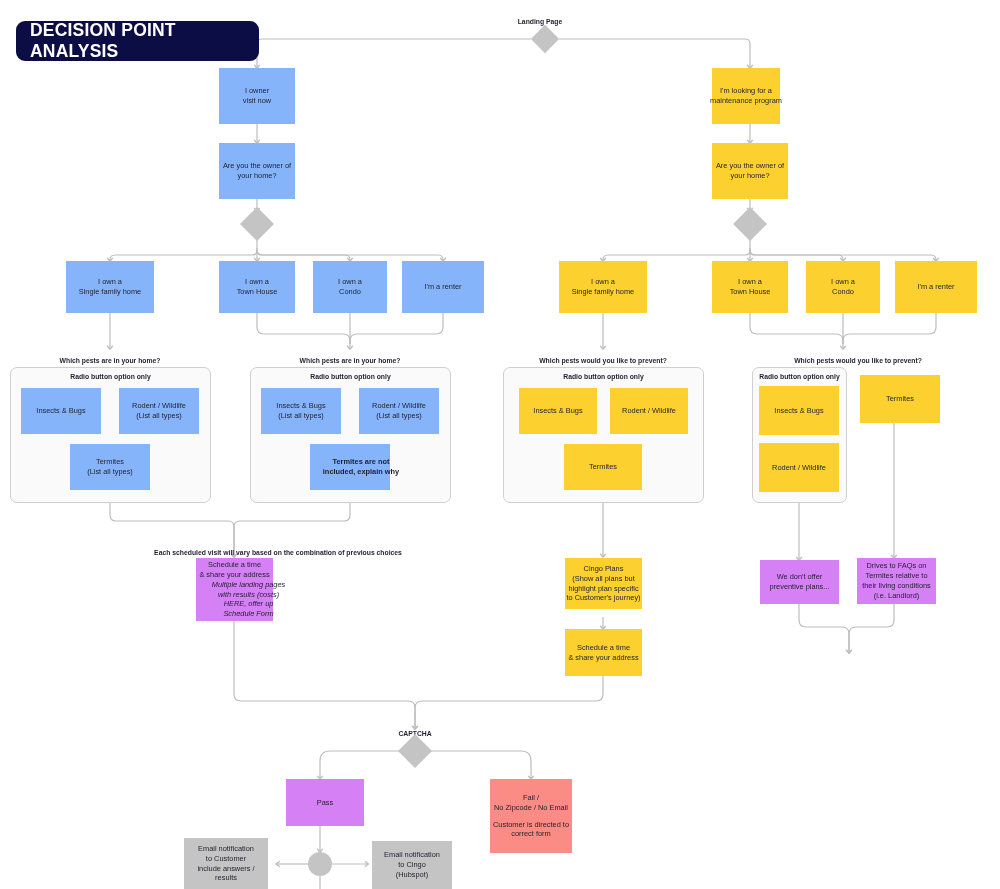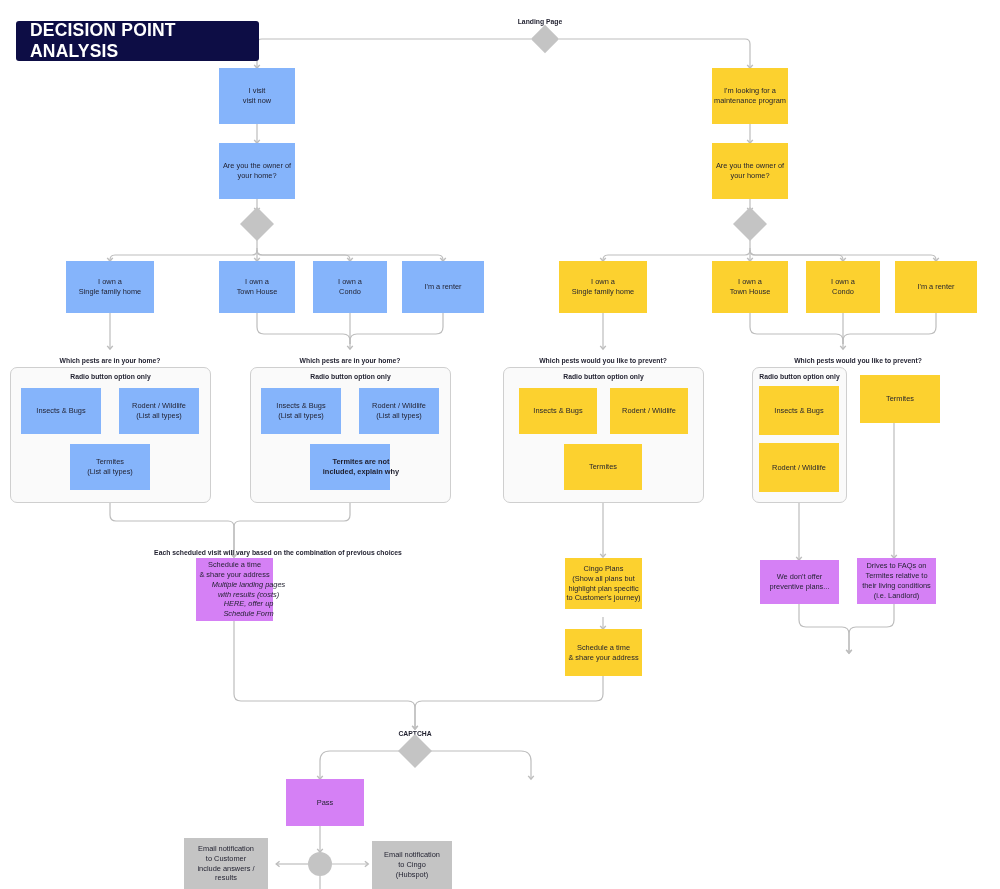--- a/index.html
+++ b/index.html
@@ -8,21 +8,21 @@
     width:1000px; height:889px; position:relative; overflow:hidden;
     font-family:"Liberation Sans", sans-serif;
     color:#1f1f2e;
   }
   #canvas { position:absolute; inset:0; }
   svg.wires { position:absolute; left:0; top:0; width:1000px; height:889px; pointer-events:none; }
   svg.wires path, svg.wires line { fill:none; stroke:#bdbdbd; stroke-width:1.2; }
 
   .title-banner{
     position:absolute; left:16px; top:21px; width:243px; height:40px;
-    background:#0d0d45; border-radius:3px;
+    background:#0d0d45; border-radius:9px;
     display:flex; align-items:center; padding-left:14px;
   }
   .title-banner span{
     color:#ffffff; font-size:17.5px; font-weight:bold; letter-spacing:.2px;
   }
 
   .node{
     position:absolute;
     display:flex; flex-direction:column; align-items:center; justify-content:center;
     text-align:center; line-height:1.32;
@@ -133,30 +133,30 @@
   </svg>
 
   <div class="title-banner">
     <span>DECISION POINT ANALYSIS</span>
   </div>
 
   <div class="caption" style="left:495px; top:18px; width:90px;">Landing Page</div>
   <div class="diamond" style="left:535px; top:29px; width:20px; height:20px;"></div>
 
   <div class="node blue" style="left:219px; top:68px; width:76px; height:56px;">
-    <span class="ln">I visit</span>
+    <span class="ln">I owner</span>
     <span class="ln">visit now</span>
   </div>
   <div class="node blue" style="left:219px; top:143px; width:76px; height:56px;">
     <span class="ln">Are you the owner of</span>
     <span class="ln">your home?</span>
   </div>
   <div class="diamond" style="left:245px; top:212px; width:24px; height:24px;"></div>
 
-  <div class="node yellow" style="left:712px; top:68px; width:76px; height:56px;">
+  <div class="node yellow" style="left:712px; top:68px; width:68px; height:56px;">
     <span class="ln">I'm looking for a</span>
     <span class="ln">maintenance program</span>
   </div>
   <div class="node yellow" style="left:712px; top:143px; width:76px; height:56px;">
     <span class="ln">Are you the owner of</span>
     <span class="ln">your home?</span>
   </div>
   <div class="diamond" style="left:738px; top:212px; width:24px; height:24px;"></div>
 
   <div class="node blue" style="left:66px; top:261px; width:88px; height:52px;">
@@ -281,20 +281,27 @@
     <span class="ln">their living conditions</span>
     <span class="ln">(i.e. Landlord)</span>
   </div>
 
   <div class="caption" style="left:375px; top:730px; width:80px;">CAPTCHA</div>
   <div class="diamond" style="left:403px; top:739px; width:24px; height:24px;"></div>
 
   <div class="node purple" style="left:286px; top:779px; width:78px; height:47px;">
     <span class="ln">Pass</span>
   </div>
+  <div class="node salmon" style="left:490px; top:779px; width:82px; height:74px;">
+    <span class="ln">Fail /</span>
+    <span class="ln">No Zipcode / No Email</span>
+    <span class="gap"></span>
+    <span class="ln">Customer is directed to</span>
+    <span class="ln">correct form</span>
+  </div>
 
   <div class="circle" style="left:308px; top:852px; width:24px; height:24px;"></div>
 
   <div class="node gray" style="left:184px; top:838px; width:84px; height:51px;">
     <span class="ln">Email notification</span>
     <span class="ln">to Customer</span>
     <span class="ln">include answers /</span>
     <span class="ln">results</span>
   </div>
   <div class="node gray" style="left:372px; top:841px; width:80px; height:48px;">

